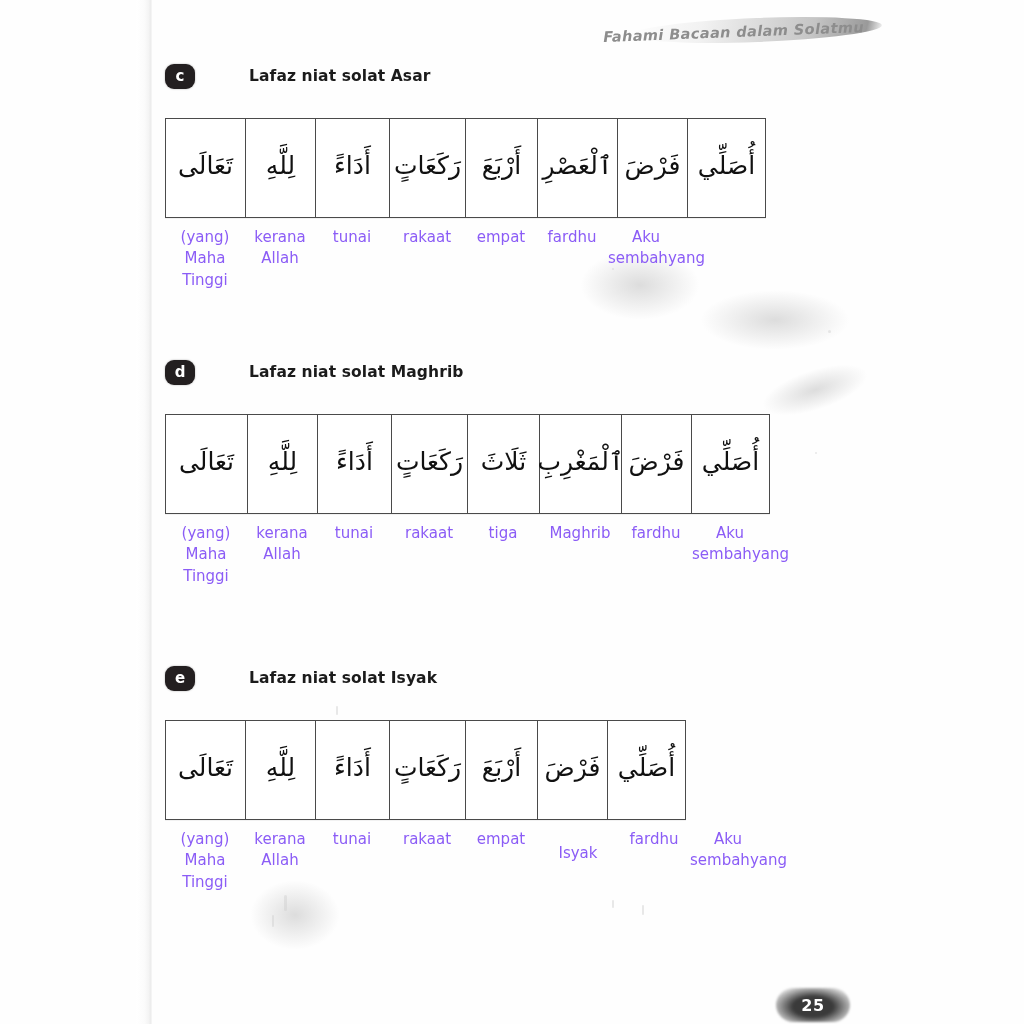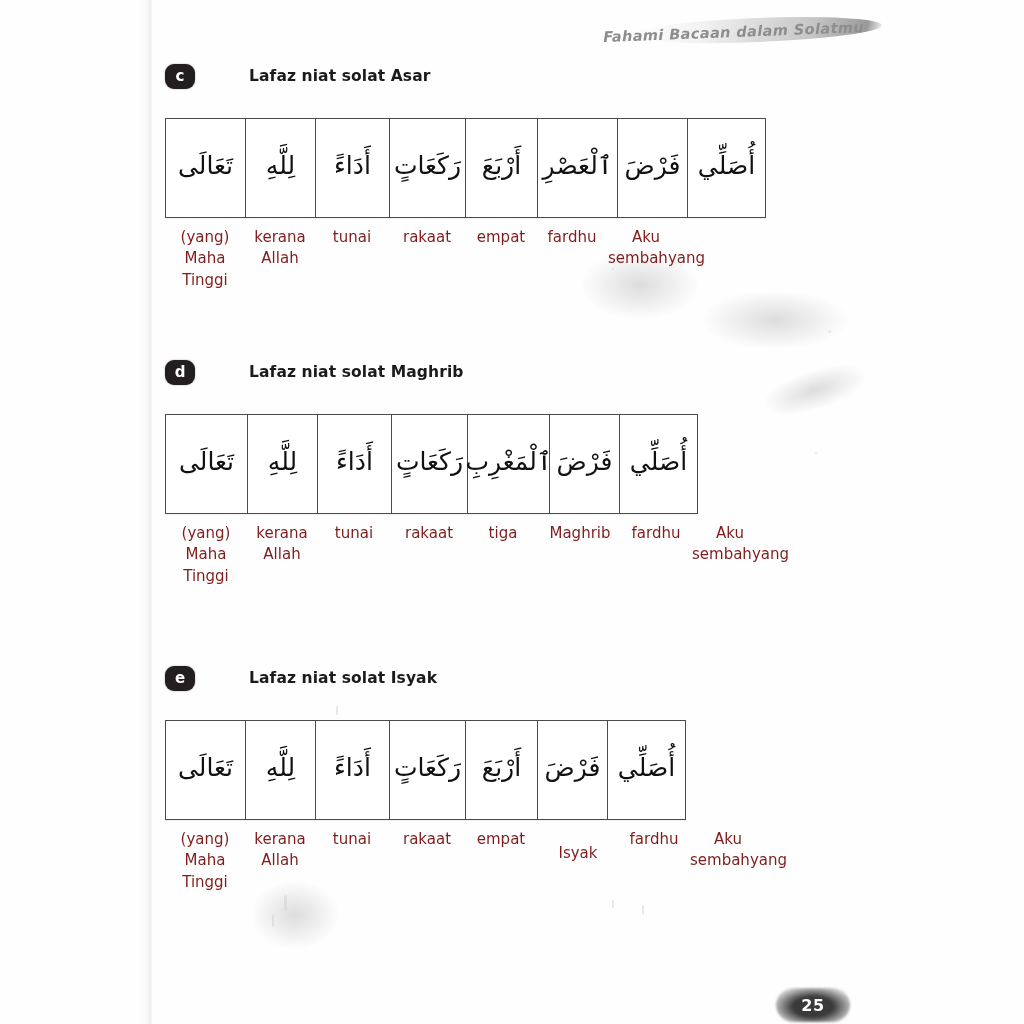--- a/index.html
+++ b/index.html
@@ -162,21 +162,21 @@
     display: flex;
     width: max-content;
     margin-top: 9px;
   }
   .gloss-cell {
     box-sizing: border-box;
     text-align: center;
     font-family: "DejaVu Sans", sans-serif;
     font-size: 15px;
     line-height: 1.42;
-    color: #7f1d1d;
+    color: #8b5cf6;
     padding: 0 1px;
   }
   .gloss-cell span { display: block; white-space: nowrap; }
 
   
   .page-badge-wrap {
     position: absolute;
     left: 776px;
     top: 988px;
     width: 74px;
@@ -302,20 +302,23 @@
           </div>
           <div class="niat-cell" style="width: 70px;">
             <div class="arabic">لِلَّهِ</div>
           </div>
           <div class="niat-cell" style="width: 74px;">
             <div class="arabic">أَدَاءً</div>
           </div>
           <div class="niat-cell" style="width: 76px;">
             <div class="arabic">رَكَعَاتٍ</div>
           </div>
+          <div class="niat-cell" style="width: 72px;">
+            <div class="arabic">ثَلَاثَ</div>
+          </div>
           <div class="niat-cell" style="width: 82px;">
             <div class="arabic">ٱلْمَغْرِبِ</div>
           </div>
           <div class="niat-cell" style="width: 70px;">
             <div class="arabic">فَرْضَ</div>
           </div>
           <div class="niat-cell" style="width: 78px;">
             <div class="arabic">أُصَلِّي</div>
           </div>
         </div>

